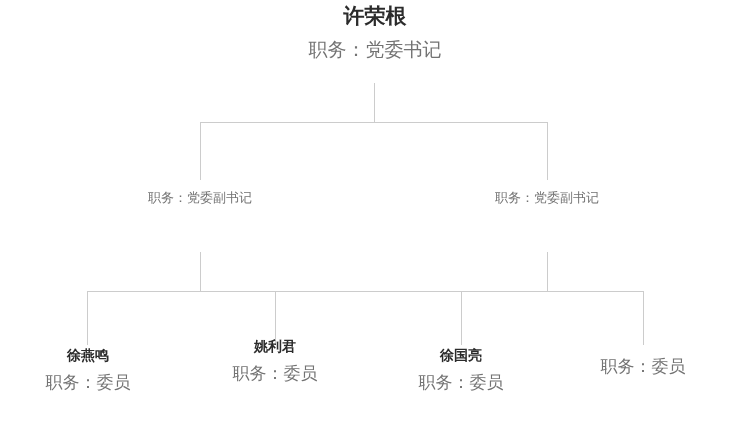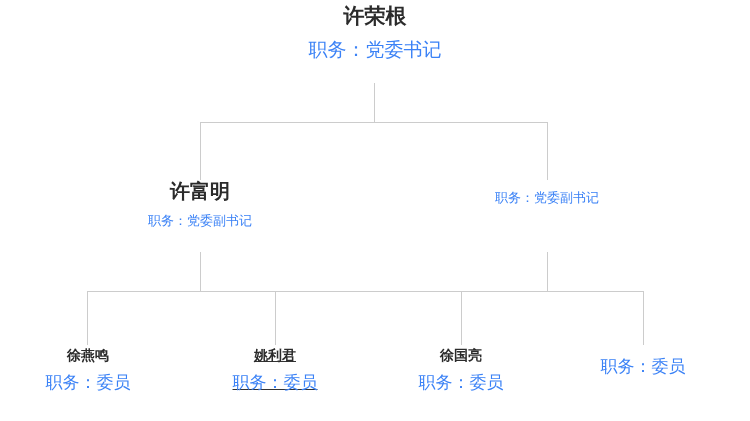--- a/index.html
+++ b/index.html
@@ -37,21 +37,21 @@
     text-align: center;
     box-sizing: border-box;
   }
   .node-name {
     font-weight: bold;
     color: #2b2b2b;
     line-height: 1.15;
     white-space: nowrap;
   }
   .node-title {
-    color: #3b82f6;
+    color: #737373;
     line-height: 1.15;
     white-space: nowrap;
   }
 
   
   .tier-root .node-name  { font-size: 21px; text-align: center; }
   .tier-root .node-title { font-size: 19px; margin-top: 11px; }
 
   
   .tier-mid .node-name   { font-size: 20px; }
@@ -72,21 +72,20 @@
   </div>
 
   <div class="line line-v" style="left:374px; top:83px; height:39px;"></div>
 
   <div class="line line-h" style="left:200px; top:122px; width:348px;"></div>
 
   <div class="line line-v" style="left:200px; top:122px; height:58px;"></div>
   <div class="line line-v" style="left:547px; top:122px; height:58px;"></div>
 
   <div class="node tier-mid" style="left:95px; top:180px; width:210px;">
-    <div class="node-name">许富明</div>
     <div class="node-title">职务：党委副书记</div>
   </div>
 
   <div class="node tier-mid" style="left:442px; top:180px; width:210px;">
     <div class="node-title">职务：党委副书记</div>
   </div>
 
   <div class="line line-v" style="left:200px; top:252px; height:39px;"></div>
   <div class="line line-v" style="left:547px; top:252px; height:39px;"></div>
 
@@ -95,21 +94,21 @@
   <div class="line line-v" style="left:87px;  top:291px; height:54px;"></div>
   <div class="line line-v" style="left:275px; top:291px; height:54px;"></div>
   <div class="line line-v" style="left:461px; top:291px; height:54px;"></div>
   <div class="line line-v" style="left:643px; top:291px; height:54px;"></div>
 
   <div class="node tier-leaf" style="left:12px; top:347px; width:152px;">
     <div class="node-name">徐燕鸣</div>
     <div class="node-title">职务：委员</div>
   </div>
 
-  <div class="node tier-leaf" style="left:199px; top:347px; width:152px;text-decoration:underline;">
+  <div class="node tier-leaf" style="left:199px; top:338px; width:152px;">
     <div class="node-name">姚利君</div>
     <div class="node-title">职务：委员</div>
   </div>
 
   <div class="node tier-leaf" style="left:385px; top:347px; width:152px;">
     <div class="node-name">徐国亮</div>
     <div class="node-title">职务：委员</div>
   </div>
 
   <div class="node tier-leaf" style="left:567px; top:347px; width:152px;">

